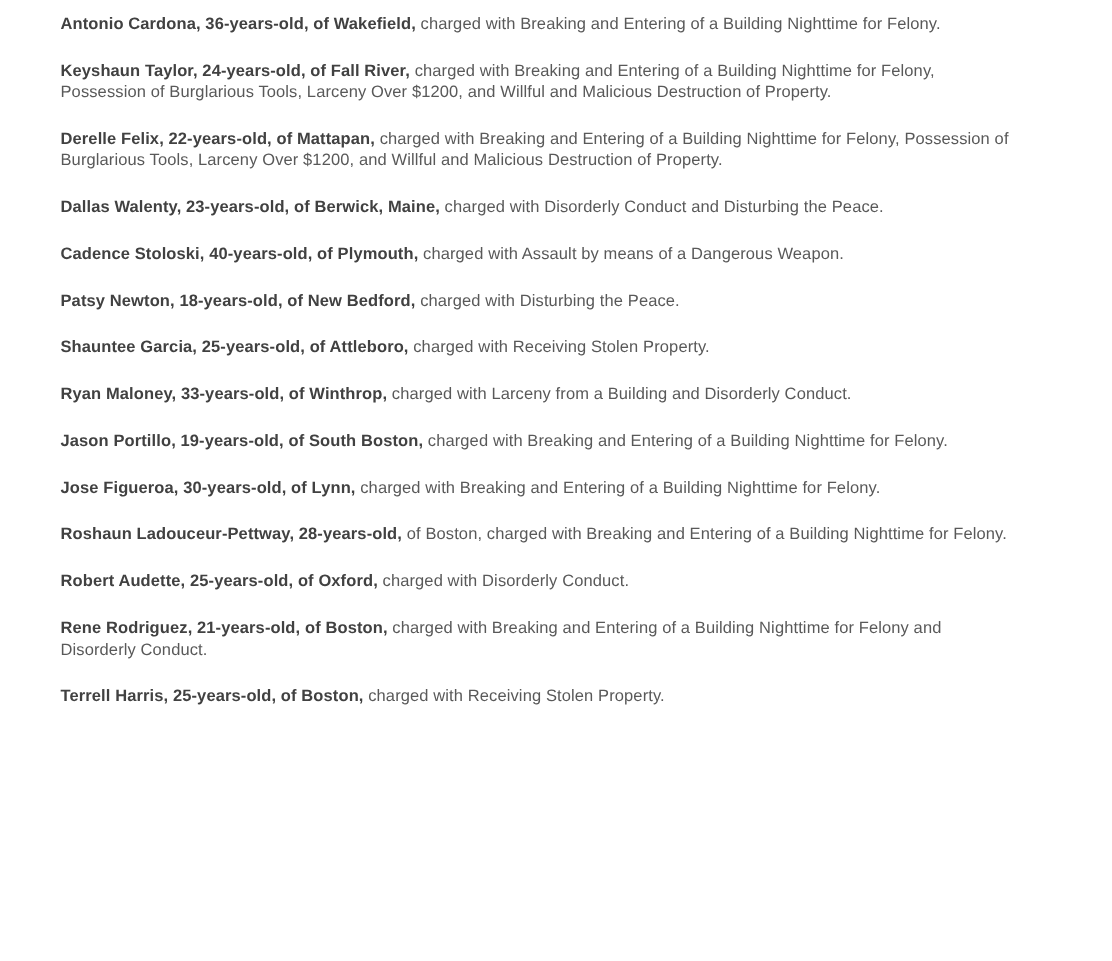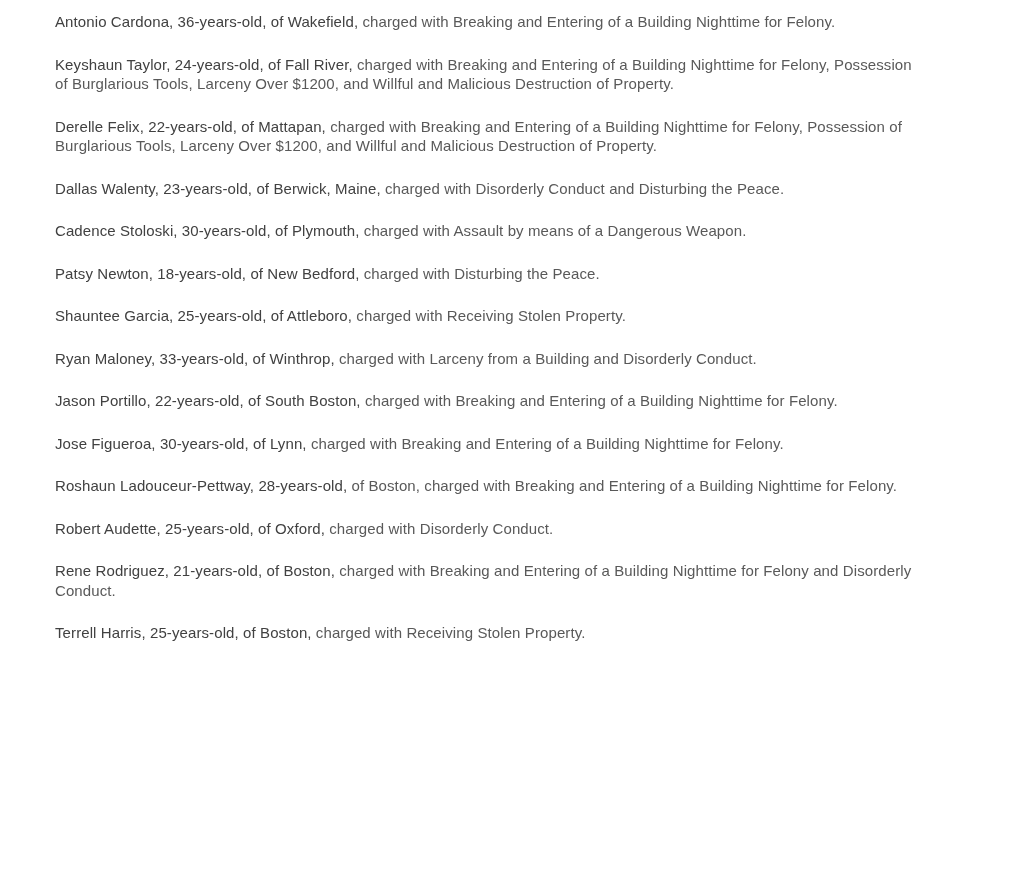--- a/index.html
+++ b/index.html
@@ -20,35 +20,35 @@
   }
   .entry {
     max-width: 872px;
     margin: 0 0 23px 0;
     font-size: 15px;
     line-height: 19.5px;
     color: #595959;
     letter-spacing: 0.1px;
   }
   .entry .who {
-    font-weight: 400;
+    font-weight: 700;
     color: #414141;
   }
 </style>
 </head>
 <body>
 
 <main class="article">
   <p class="entry"><strong class="who">Antonio Cardona, 36-years-old, of Wakefield,</strong><span> charged with Breaking and Entering of a Building Nighttime for Felony.</span></p>
   <p class="entry"><strong class="who">Keyshaun Taylor, 24-years-old, of Fall River,</strong><span> charged with Breaking and Entering of a Building Nighttime for Felony, Possession of Burglarious Tools, Larceny Over $1200, and Willful and Malicious Destruction of Property.</span></p>
   <p class="entry"><strong class="who">Derelle Felix, 22-years-old, of Mattapan,</strong><span> charged with Breaking and Entering of a Building Nighttime for Felony, Possession of Burglarious Tools, Larceny Over $1200, and Willful and Malicious Destruction of Property.</span></p>
   <p class="entry"><strong class="who">Dallas Walenty, 23-years-old, of Berwick, Maine,</strong><span> charged with Disorderly Conduct and Disturbing the Peace.</span></p>
-  <p class="entry"><strong class="who">Cadence Stoloski, 30-years-old, of Plymouth,</strong><span> charged with Assault by means of a Dangerous Weapon.</span></p>
+  <p class="entry"><strong class="who">Cadence Stoloski, 40-years-old, of Plymouth,</strong><span> charged with Assault by means of a Dangerous Weapon.</span></p>
   <p class="entry"><strong class="who">Patsy Newton, 18-years-old, of New Bedford,</strong><span> charged with Disturbing the Peace.</span></p>
   <p class="entry"><strong class="who">Shauntee Garcia, 25-years-old, of Attleboro,</strong><span> charged with Receiving Stolen Property.</span></p>
   <p class="entry"><strong class="who">Ryan Maloney, 33-years-old, of Winthrop,</strong><span> charged with Larceny from a Building and Disorderly Conduct.</span></p>
-  <p class="entry"><strong class="who">Jason Portillo, 22-years-old, of South Boston,</strong><span> charged with Breaking and Entering of a Building Nighttime for Felony.</span></p>
+  <p class="entry"><strong class="who">Jason Portillo, 19-years-old, of South Boston,</strong><span> charged with Breaking and Entering of a Building Nighttime for Felony.</span></p>
   <p class="entry"><strong class="who">Jose Figueroa, 30-years-old, of Lynn,</strong><span> charged with Breaking and Entering of a Building Nighttime for Felony.</span></p>
   <p class="entry"><strong class="who">Roshaun Ladouceur-Pettway, 28-years-old,</strong><span> of Boston, charged with Breaking and Entering of a Building Nighttime for Felony.</span></p>
   <p class="entry"><strong class="who">Robert Audette, 25-years-old, of Oxford,</strong><span> charged with Disorderly Conduct.</span></p>
   <p class="entry"><strong class="who">Rene Rodriguez, 21-years-old, of Boston,</strong><span> charged with Breaking and Entering of a Building Nighttime for Felony and Disorderly Conduct.</span></p>
   <p class="entry"><strong class="who">Terrell Harris, 25-years-old, of Boston,</strong><span> charged with Receiving Stolen Property.</span></p>
 </main>
 
 </body></html>

